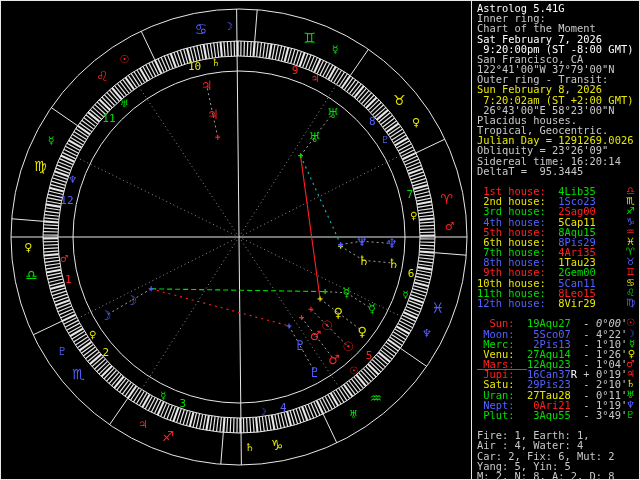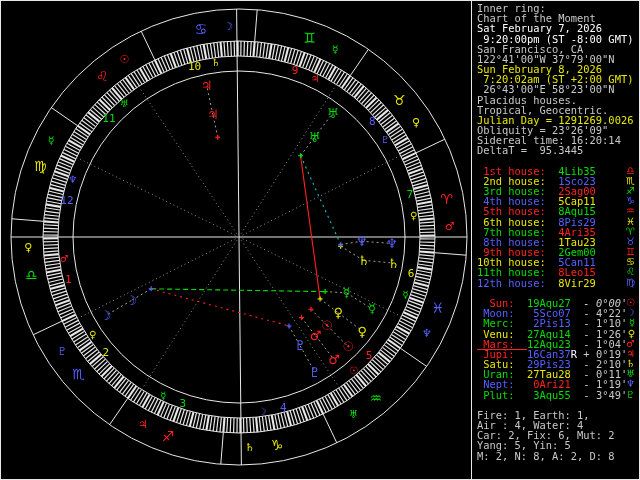--- a/index.html
+++ b/index.html
@@ -520,26 +520,28 @@
       <text x="332.5317572092516" y="113.40060520637812" fill="#00dd00" font-size="13" text-anchor="middle" dominant-baseline="central">♅</text>
       <text x="361.65901620433306" y="241.22657460641966" fill="#5560ff" font-size="13" text-anchor="middle" dominant-baseline="central">♆</text>
       <text x="391.577180093373" y="243.4409525119604" fill="#5560ff" font-size="13" text-anchor="middle" dominant-baseline="central">♆</text>
       <text x="300.2374827346477" y="345.97233918900577" fill="#5560ff" font-size="13" text-anchor="middle" dominant-baseline="central">♇</text>
       <text x="314.9344785909631" y="372.1257005943672" fill="#5560ff" font-size="13" text-anchor="middle" dominant-baseline="central">♇</text>
     </svg>
   <div id="separator"></div>
 
   <div id="panel">
     <div id="info-block">
+      <div class="pl" style="color: rgb(255, 255, 255);">Astrolog 5.41G</div>
       <div class="pl" style="color: rgb(200, 200, 200);">Inner ring:</div>
       <div class="pl" style="color: rgb(200, 200, 200);">Chart of the Moment</div>
       <div class="pl" style="color: rgb(255, 255, 255);">Sat February 7, 2026</div>
       <div class="pl" style="color: rgb(255, 255, 255);"> 9:20:00pm (ST -8:00 GMT)</div>
       <div class="pl" style="color: rgb(200, 200, 200);">San Francisco, CA</div>
       <div class="pl" style="color: rgb(200, 200, 200);">122°41'00"W 37°79'00"N</div>
+      <div class="pl" style="color: rgb(200, 200, 200);">Outer ring - Transit:</div>
       <div class="pl" style="color: rgb(232, 232, 0);">Sun February 8, 2026</div>
       <div class="pl" style="color: rgb(232, 232, 0);"> 7:20:02am (ST +2:00 GMT)</div>
       <div class="pl" style="color: rgb(200, 200, 200);"> 26°43'00"E 58°23'00"N</div>
       <div class="pl" style="color: rgb(200, 200, 200);">Placidus houses.</div>
       <div class="pl" style="color: rgb(200, 200, 200);">Tropical, Geocentric.</div>
       <div class="pl" style="color: rgb(232, 232, 0);">Julian Day = 1291269.0026</div>
       <div class="pl" style="color: rgb(200, 200, 200);">Obliquity = 23°26'09"</div>
       <div class="pl" style="color: rgb(200, 200, 200);">Sidereal time: 16:20:14</div>
       <div class="pl" style="color: rgb(200, 200, 200);">DeltaT =  95.3445</div>
     </div>

